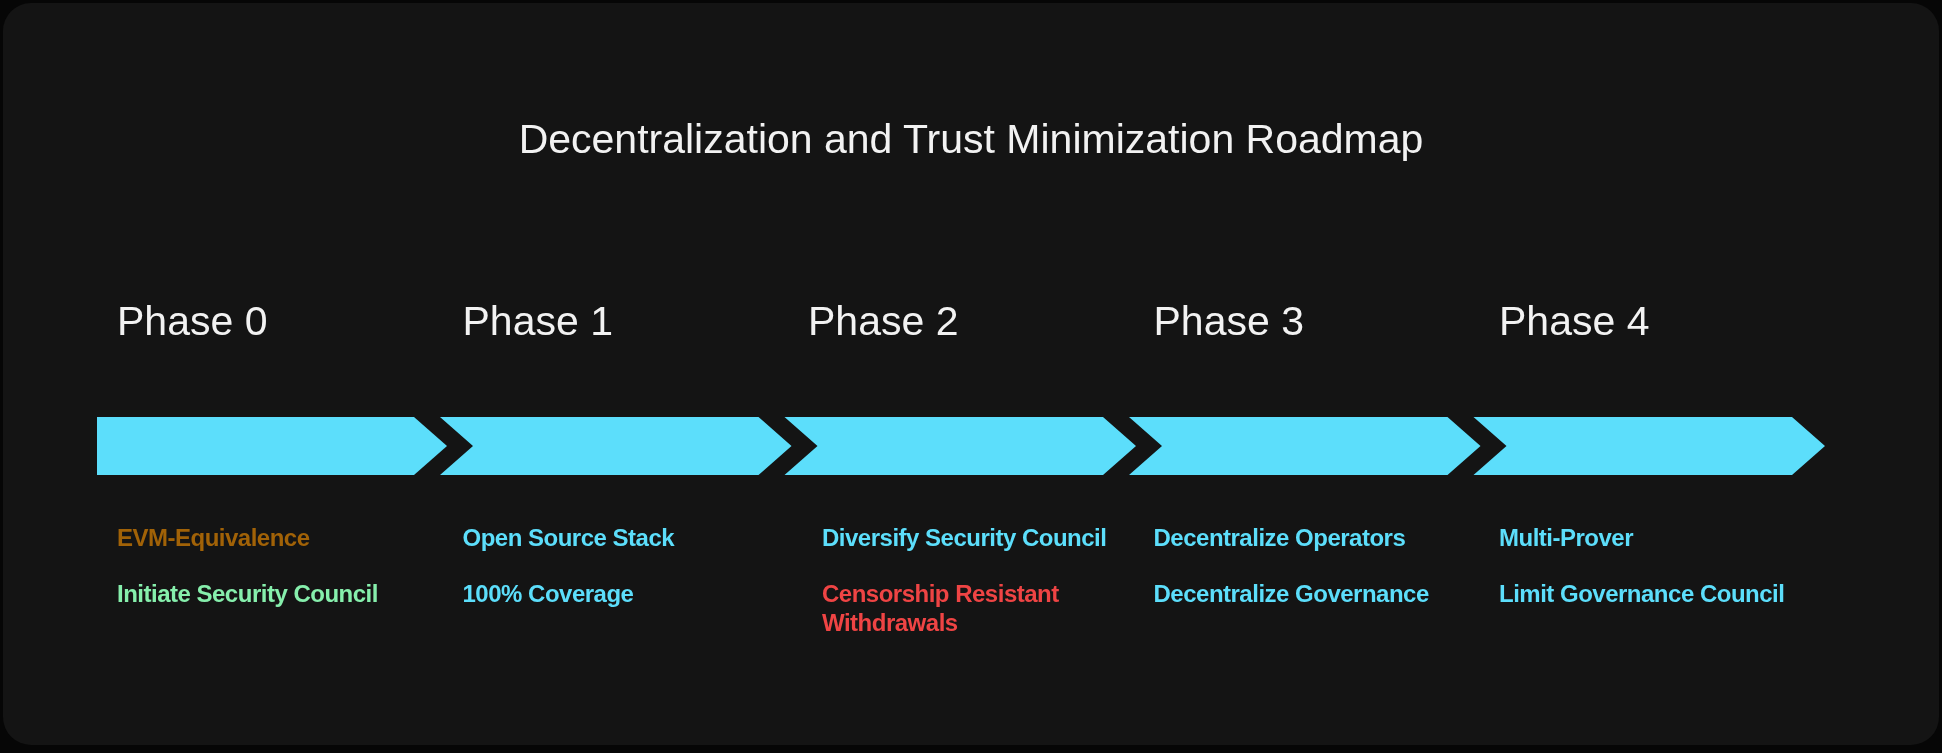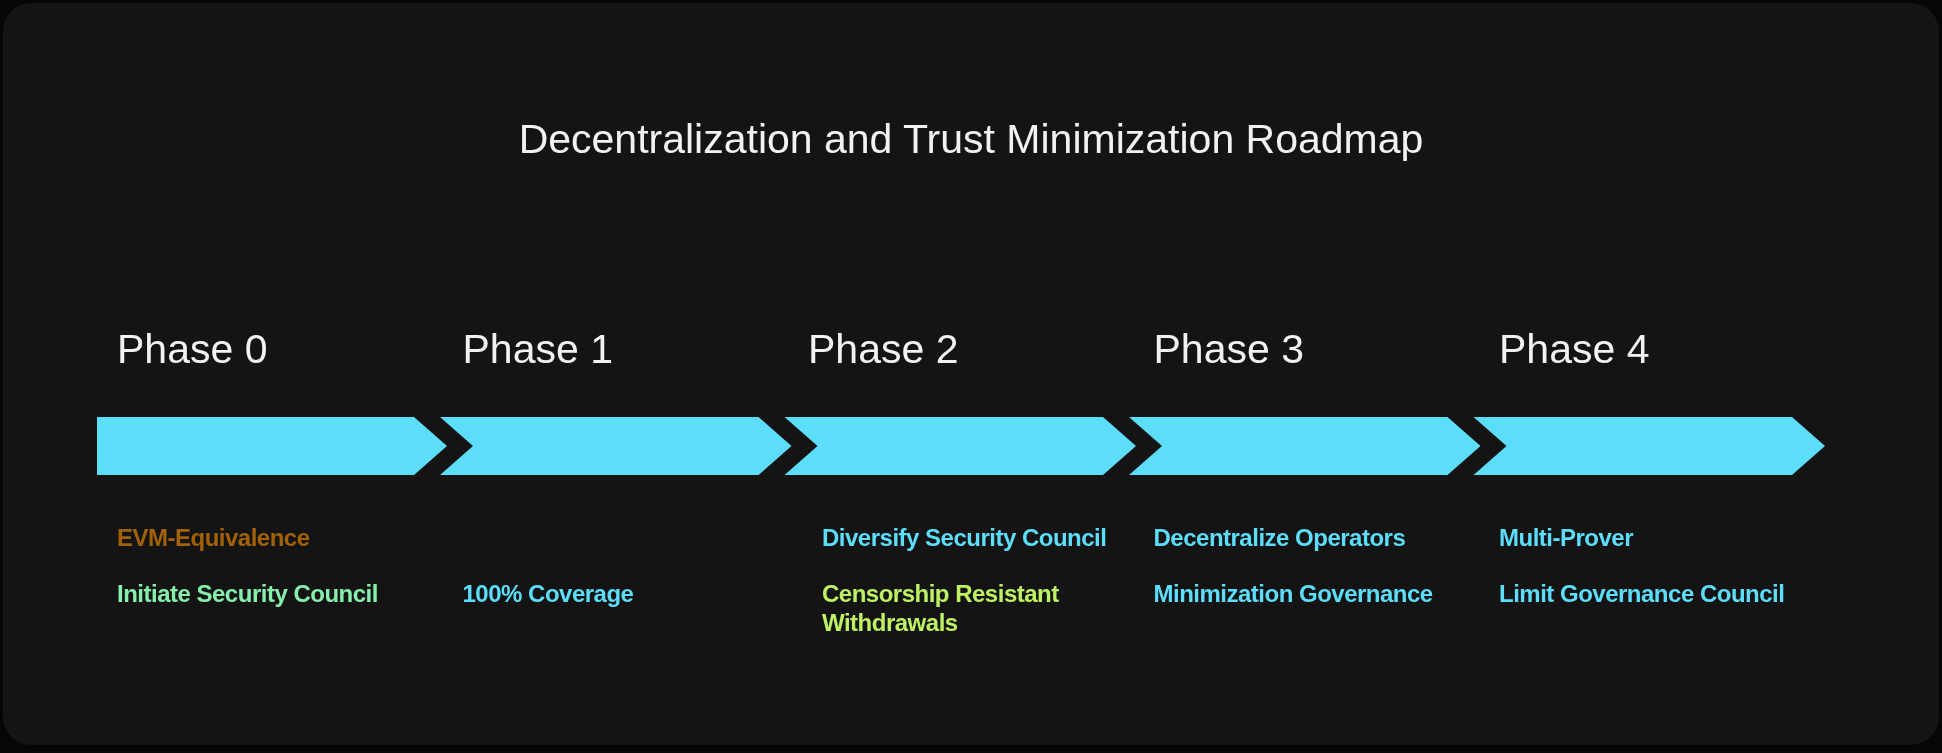--- a/index.html
+++ b/index.html
@@ -32,21 +32,20 @@
     line-height: 1.2;
     letter-spacing: 0px;
     color: #F2F2F2;
   }
   .phases-row {
     position: absolute;
     top: 294px;
     left: 0;
     right: 0;
     height: 56px;
-    margin-top: 28px;
   }
   .phase-label {
     position: absolute;
     top: 0;
     font-size: 41px;
     font-weight: 400;
     line-height: 1.2;
     color: #F2F2F2;
     white-space: pre;
   }
@@ -101,29 +100,30 @@
       <polygon points="1032,0 1350.5,0 1383.5,29 1350.5,58 1032,58 1065,29" fill="#5CDEFB"></polygon>
       <polygon points="1376.5,0 1695,0 1728,29 1695,58 1376.5,58 1409.5,29" fill="#5CDEFB"></polygon>
     </svg>
 
   <div class="columns" id="columns">
       <div class="bullet-col" style="left: 114px;">
         <div class="bullet" style="top: 0px; color: #a16207;">EVM-Equivalence</div>
         <div class="bullet" style="top: 56px; color: #86efac;">Initiate Security Council</div>
       </div>
       <div class="bullet-col" style="left: 459.5px;">
+        <div class="bullet" style="top: 0px; color: rgb(92, 222, 251);">Open Source Stack</div>
         <div class="bullet" style="top: 56px; color: rgb(92, 222, 251);">100% Coverage</div>
       </div>
       <div class="bullet-col" style="left: 779px; margin-left: 40px;">
         <div class="bullet" style="top: 0px; color: rgb(92, 222, 251);">Diversify Security Council</div>
-        <div class="bullet" style="top: 56px; color: #bef264;">Censorship Resistant
+        <div class="bullet" style="top: 56px; color: #ef4444;">Censorship Resistant
 Withdrawals</div>
       </div>
       <div class="bullet-col" style="left: 1150.5px;">
         <div class="bullet" style="top: 0px; color: rgb(92, 222, 251);">Decentralize Operators</div>
-        <div class="bullet" style="top: 56px; color: rgb(92, 222, 251);">Minimization Governance</div>
+        <div class="bullet" style="top: 56px; color: rgb(92, 222, 251);">Decentralize Governance</div>
       </div>
       <div class="bullet-col" style="left: 1496px;">
         <div class="bullet" style="top: 0px; color: rgb(92, 222, 251);">Multi-Prover</div>
         <div class="bullet" style="top: 56px; color: rgb(92, 222, 251);">Limit Governance Council</div>
       </div>
     </div>
 </div>
 
 </body></html>

